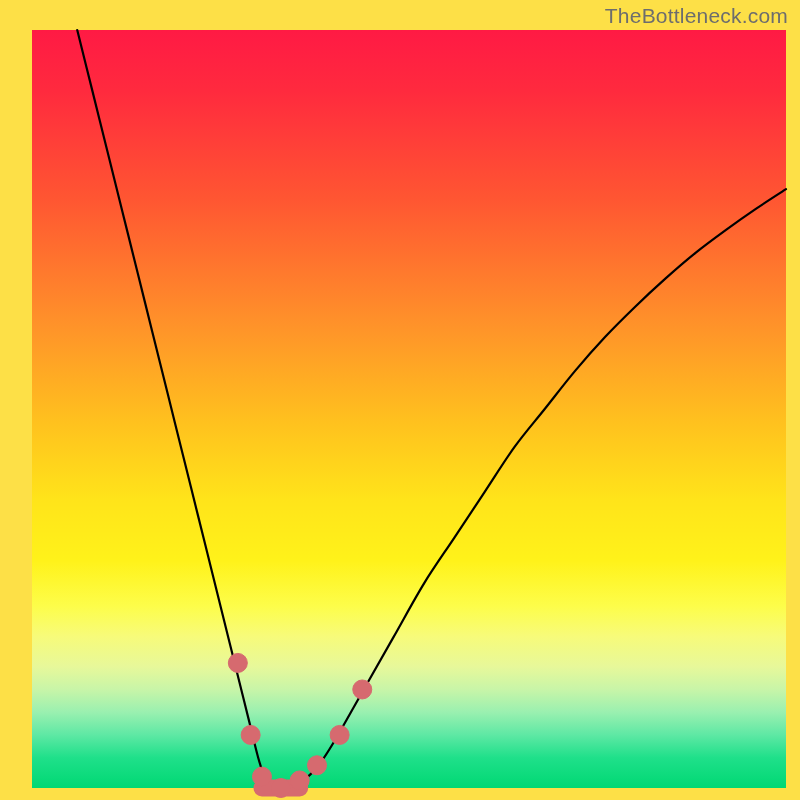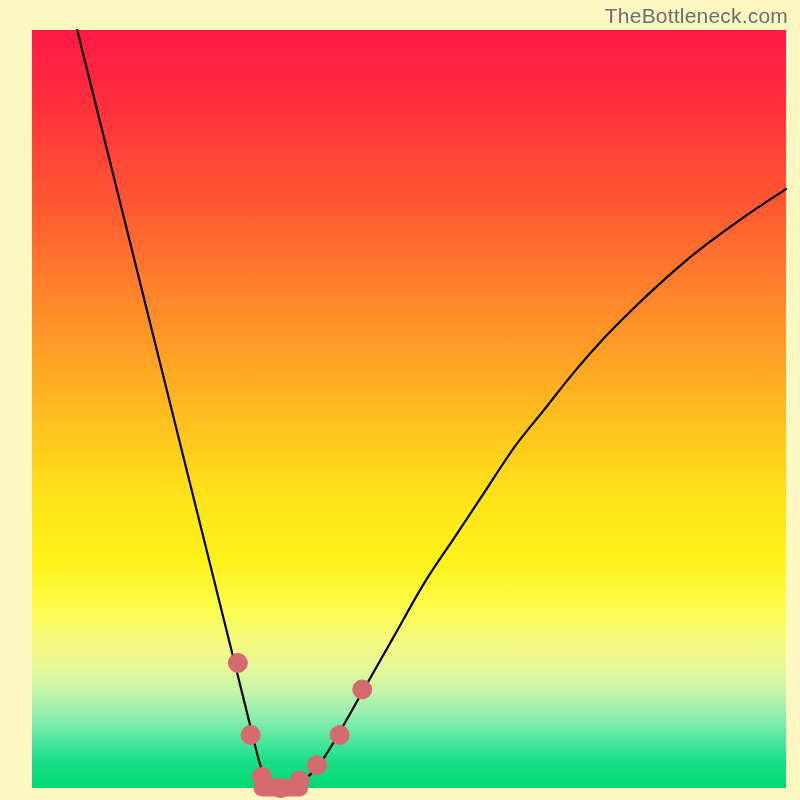--- a/index.html
+++ b/index.html
@@ -10,21 +10,21 @@
     overflow: hidden;
     background: #000;
     font-family: Arial, Helvetica, sans-serif;
   }
   .frame {
     position: absolute;
     left: 0;
     top: 0;
     width: 800px;
     height: 800px;
-    background: #fef9c3;
+    background: #fde047;
   }
   .plot {
     position: absolute;
     background: linear-gradient(
       to bottom,
       #ff1a44 0%,
       #ff2a3e 8%,
       #ff5532 22%,
       #ff8f2a 38%,
       #ffc21e 52%,

